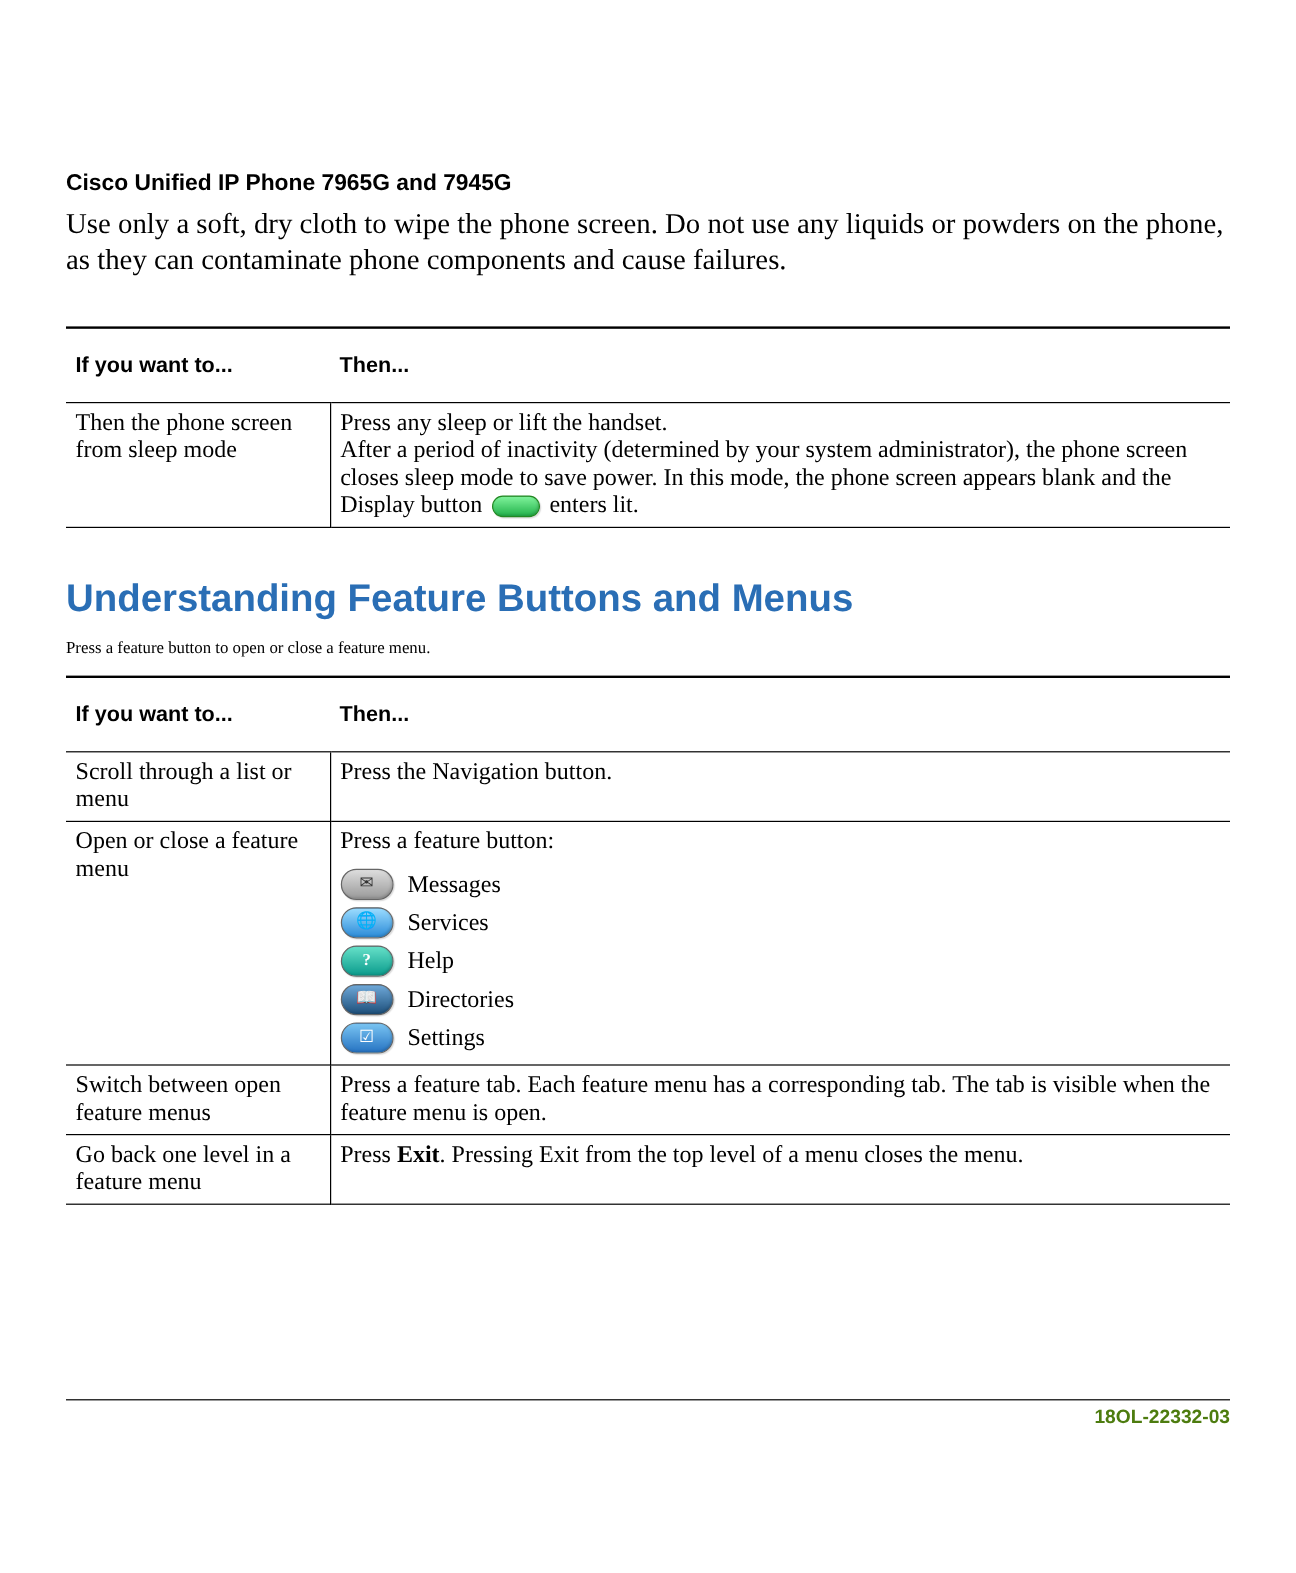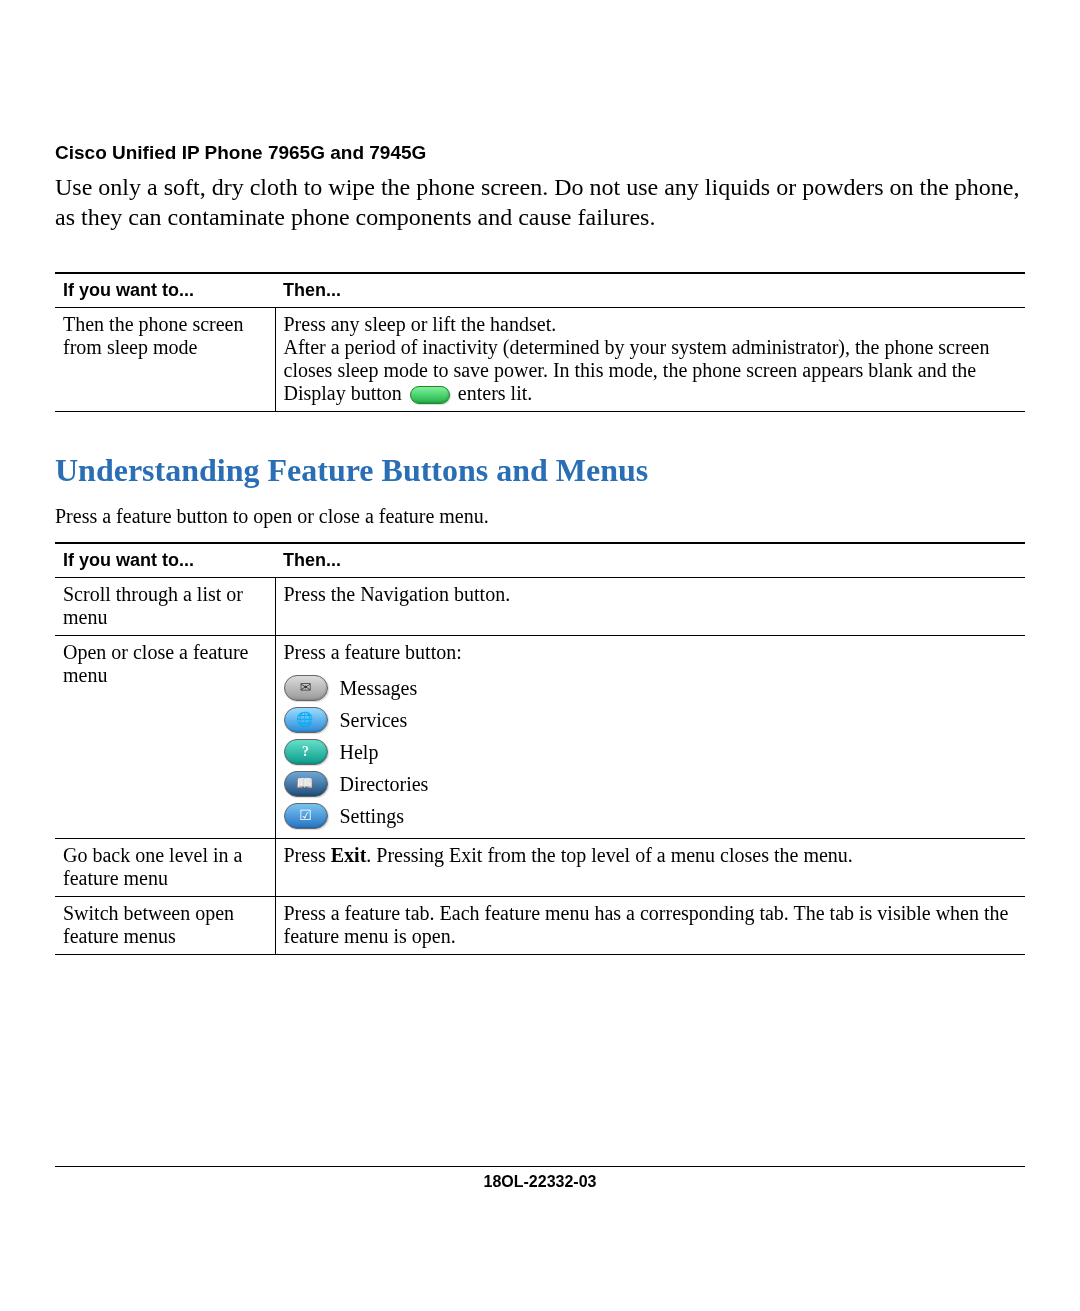--- a/index.html
+++ b/index.html
@@ -33,42 +33,42 @@
     border-collapse: collapse;
     width: 100%;
     font-size: 20px;
     margin-bottom: 40px;
   }
   th {
     font-family: Arial, Helvetica, sans-serif;
     font-weight: bold;
     font-size: 18px;
     text-align: left;
-    padding: 6px 8px;
+    padding: 20px 8px;
     border-top: 2px solid #000;
     border-bottom: 1px solid #000;
   }
   td {
     vertical-align: top;
     padding: 5px 8px 6px 8px;
     border-bottom: 1px solid #000;
   }
   td.col-left {
     width: 220px;
     border-right: 1px solid #000;
   }
   .main-heading {
-    font-family: Liberation Serif, serif;
+    font-family: Liberation Sans, sans-serif;
     font-weight: bold;
     font-size: 32px;
     color: #2a6eb5;
     margin: 38px 0 16px 0;
   }
   .intro {
-    font-size: 20px;
+    font-size: 14px;
     margin-bottom: 14px;
   }
   .feature-list {
     list-style: none;
     padding: 0;
     margin: 8px 0 0 0;
   }
   .feature-list li {
     display: flex;
     align-items: center;
@@ -103,25 +103,25 @@
     margin: 0 3px;
   }
   .footer {
     position: absolute;
     bottom: 120px;
     left: 55px;
     right: 55px;
     border-top: 1px solid #000;
     padding-top: 6px;
     display: flex;
-    justify-content: center;
+    justify-content: flex-end;
     font-family: Arial, Helvetica, sans-serif;
     font-weight: bold;
     font-size: 16px;
-    color: #000000;
+    color: #4d7c0f;
   }
 </style>
 </head>
 <body>
 
 <div class="page">
 
   <div class="subhead">Cisco Unified IP Phone 7965G and 7945G</div>
   <div class="body-text">Use only a soft, dry cloth to wipe the phone screen. Do not use any liquids or powders on the phone, as they can contaminate phone components and cause failures.</div>
 
@@ -194,29 +194,29 @@
             <li>
               <span class="btn-oval oval-blue2">
                   <span class="btn-icon">☑</span>
                 </span>
               <span>Settings</span>
             </li>
           </ul>
         </td>
       </tr>
       <tr>
+        <td class="col-left">Switch between open feature menus</td>
+        <td>Press a feature tab. Each feature menu has a corresponding tab. The tab is visible when the feature menu is open.</td>
+      </tr>
+      <tr>
         <td class="col-left">Go back one level in a feature menu</td>
         <td>
           <span>Press </span><b>Exit</b><span>. Pressing Exit from the top level of a menu closes the menu.</span>
         </td>
       </tr>
-      <tr>
-        <td class="col-left">Switch between open feature menus</td>
-        <td>Press a feature tab. Each feature menu has a corresponding tab. The tab is visible when the feature menu is open.</td>
-      </tr>
     </tbody>
   </table>
 </div>
 
 <div class="footer">
   <span>18</span>
   <span>OL-22332-03</span>
 </div>
 
 </body></html>

